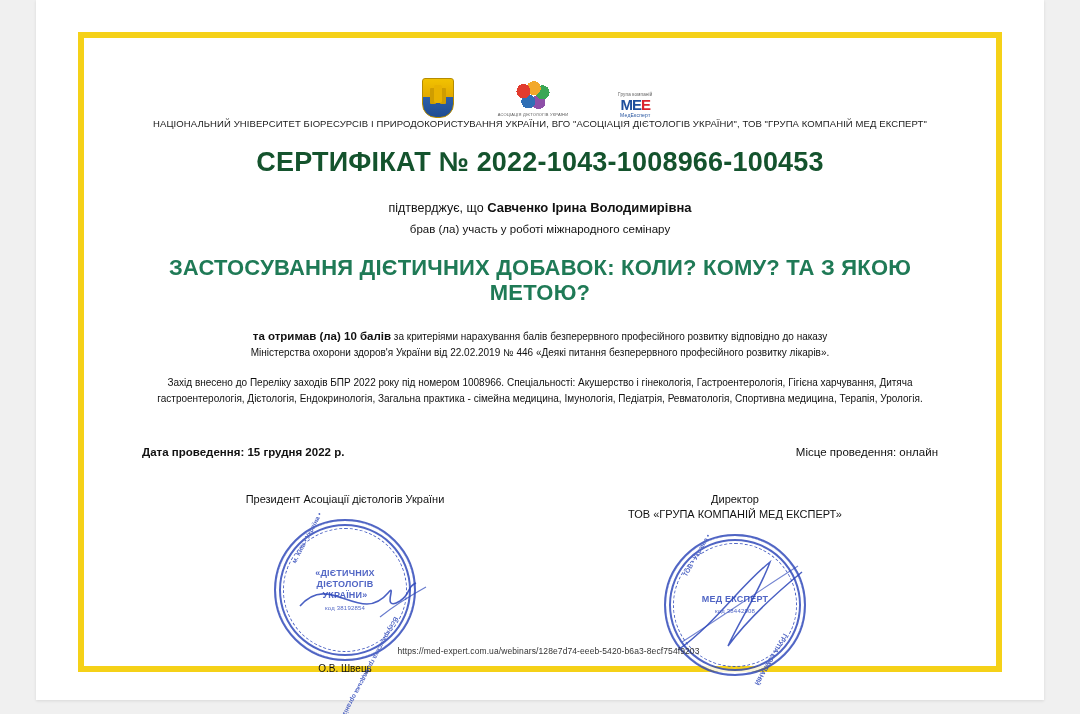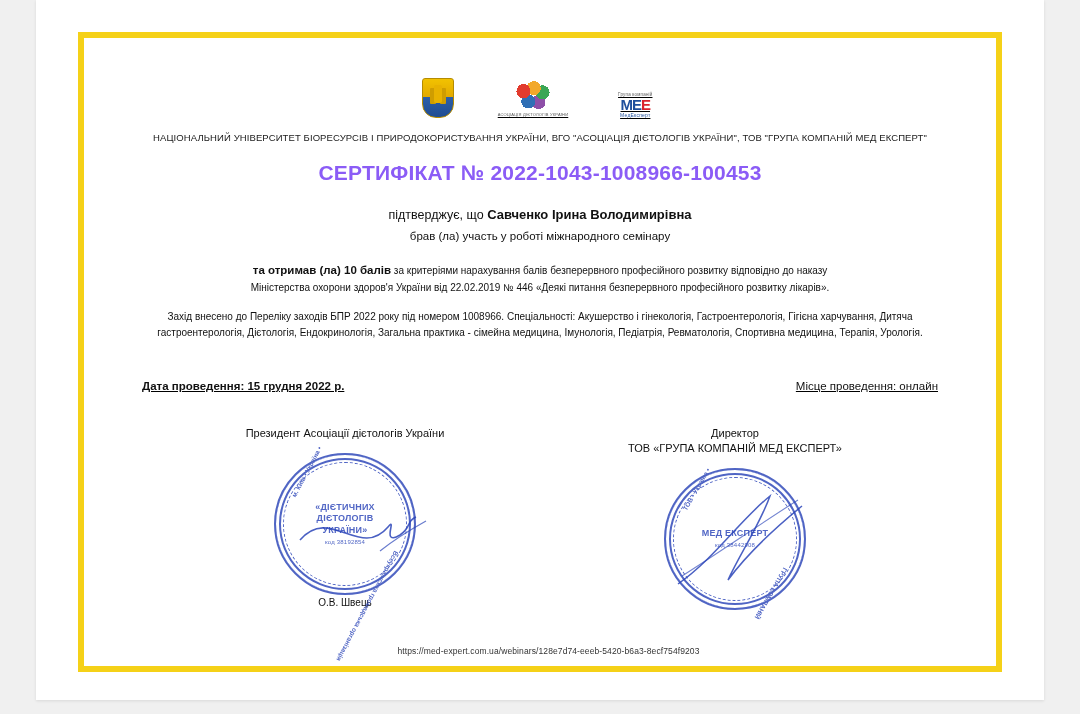--- a/index.html
+++ b/index.html
@@ -48,22 +48,20 @@
     text-align: center;
   }
 
   
   .logos {
     display: flex;
     justify-content: center;
     align-items: flex-end;
     gap: 44px;
     height: 54px;
-    margin-bottom: 14px;
-    text-decoration: underline;
   }
   .logo-item {
     display: flex;
     flex-direction: column;
     align-items: center;
     justify-content: flex-end;
   }
   .logo-caption {
     font-size: 4px;
     color: #555;
@@ -133,23 +131,23 @@
   }
 
   
   .orgline {
     font-size: 9.5px;
     color: #1a1a1a;
     letter-spacing: .1px;
     margin-bottom: 18px;
   }
   .cert-title {
-    font-size: 21px;
-    font-weight: bold;
-    color: #8b5cf6;
+    font-size: 27px;
+    font-weight: bold;
+    color: #14532d;
     letter-spacing: .2px;
     margin-bottom: 22px;
   }
   .confirm {
     font-size: 12.5px;
     color: #111;
     margin-bottom: 8px;
   }
   .confirm b { font-size: 13px; }
   .participated {
@@ -179,21 +177,20 @@
     line-height: 1.6;
     margin: 0 auto 39px auto;
     max-width: 840px;
   }
   .meta-row {
     display: flex;
     justify-content: space-between;
     align-items: baseline;
     padding: 0 18px;
     margin-bottom: 34px;
-    text-decoration: underline;
   }
   .meta-date {
     font-size: 11.5px;
     font-weight: bold;
     color: #111;
   }
   .meta-place {
     font-size: 11.5px;
     color: #111;
   }
@@ -330,20 +327,21 @@
 
         <div class="cert-title">СЕРТИФІКАТ № 2022-1043-1008966-100453</div>
 
         <div class="confirm">
           <span>підтверджує, що</span>
           <b>Савченко Ірина Володимирівна</b>
         </div>
 
         <div class="participated">брав (ла) участь у роботі міжнародного семінару</div>
 
+        <div class="topic">ЗАСТОСУВАННЯ ДІЄТИЧНИХ ДОБАВОК: КОЛИ? КОМУ? ТА З ЯКОЮ МЕТОЮ?</div>
 
         <div class="points">
           <b>та отримав (ла) 10 балів</b><span> за критеріями нарахування балів безперервного професійного розвитку відповідно до наказу</span><br>
           <span>Міністерства охорони здоров'я України від 22.02.2019 № 446 «Деякі питання безперервного професійного розвитку лікарів».</span>
         </div>
 
         <div class="scope">
           <span>Захід внесено до Переліку заходів БПР 2022 року під номером 1008966. Спеціальності: Акушерство і гінекологія, Гастроентерологія, Гігієна харчування, Дитяча</span><br>
           <span>гастроентерологія, Дієтологія, Ендокринологія, Загальна практика - сімейна медицина, Імунологія, Педіатрія, Ревматологія, Спортивна медицина, Терапія, Урологія.</span>
         </div>

